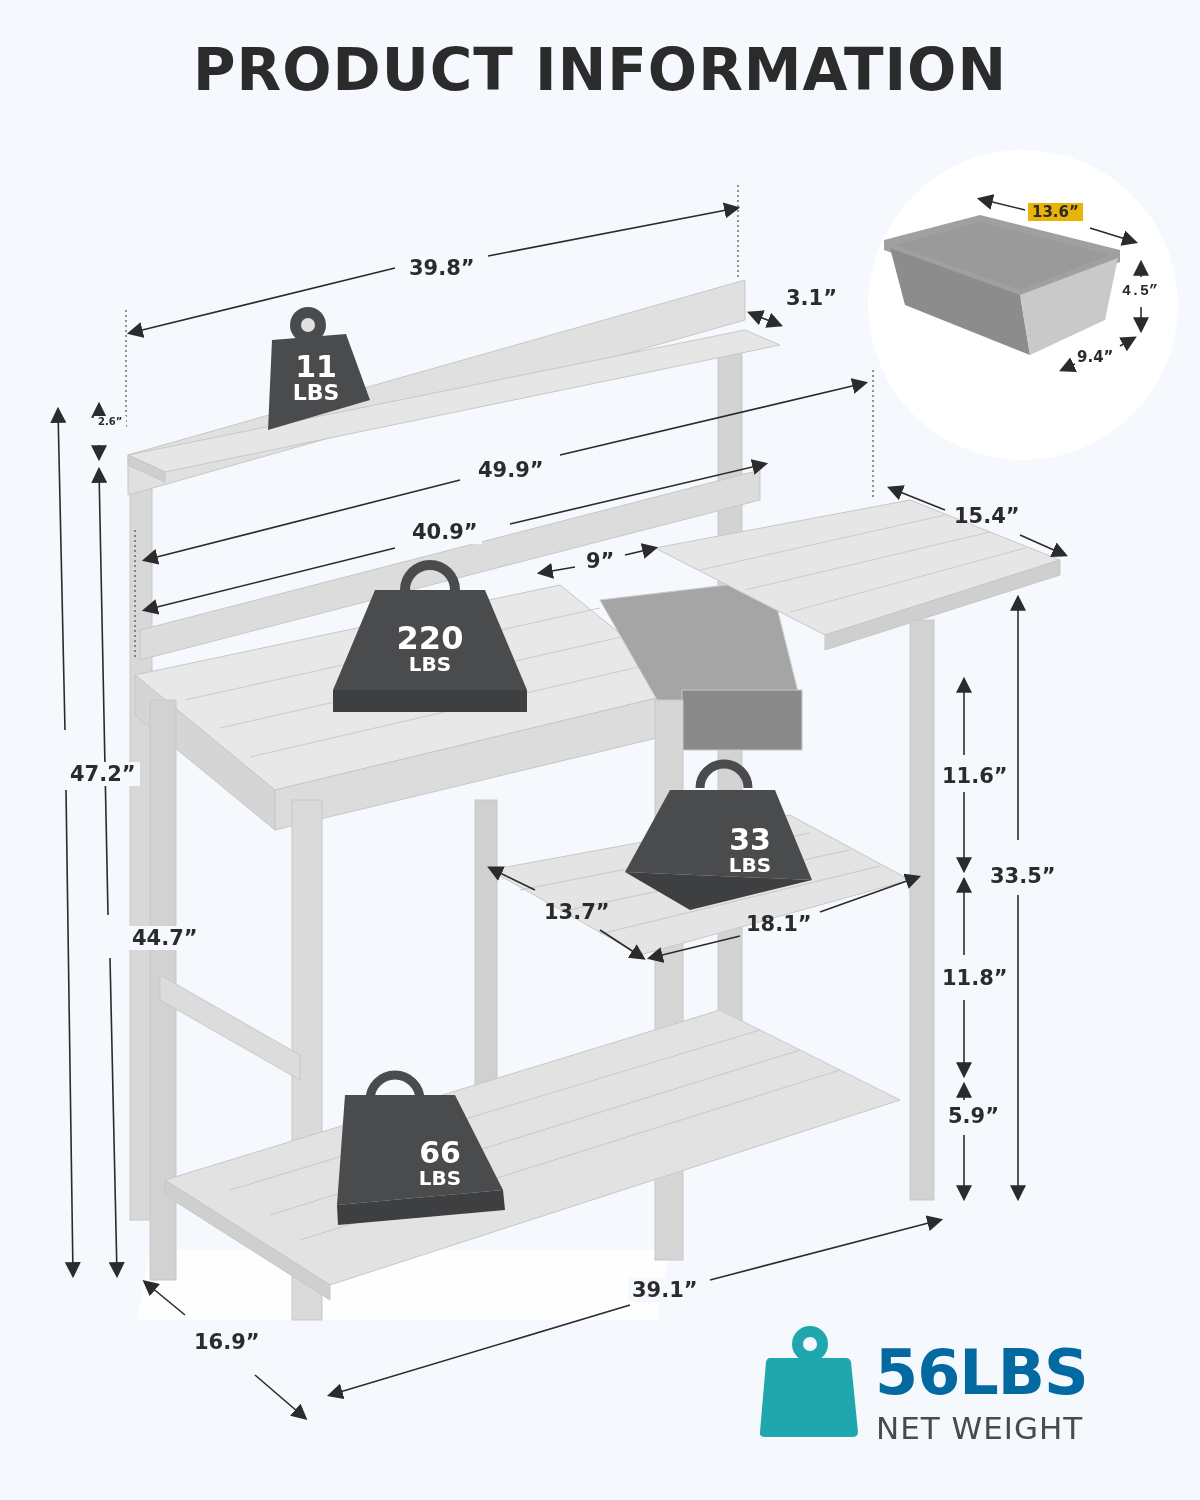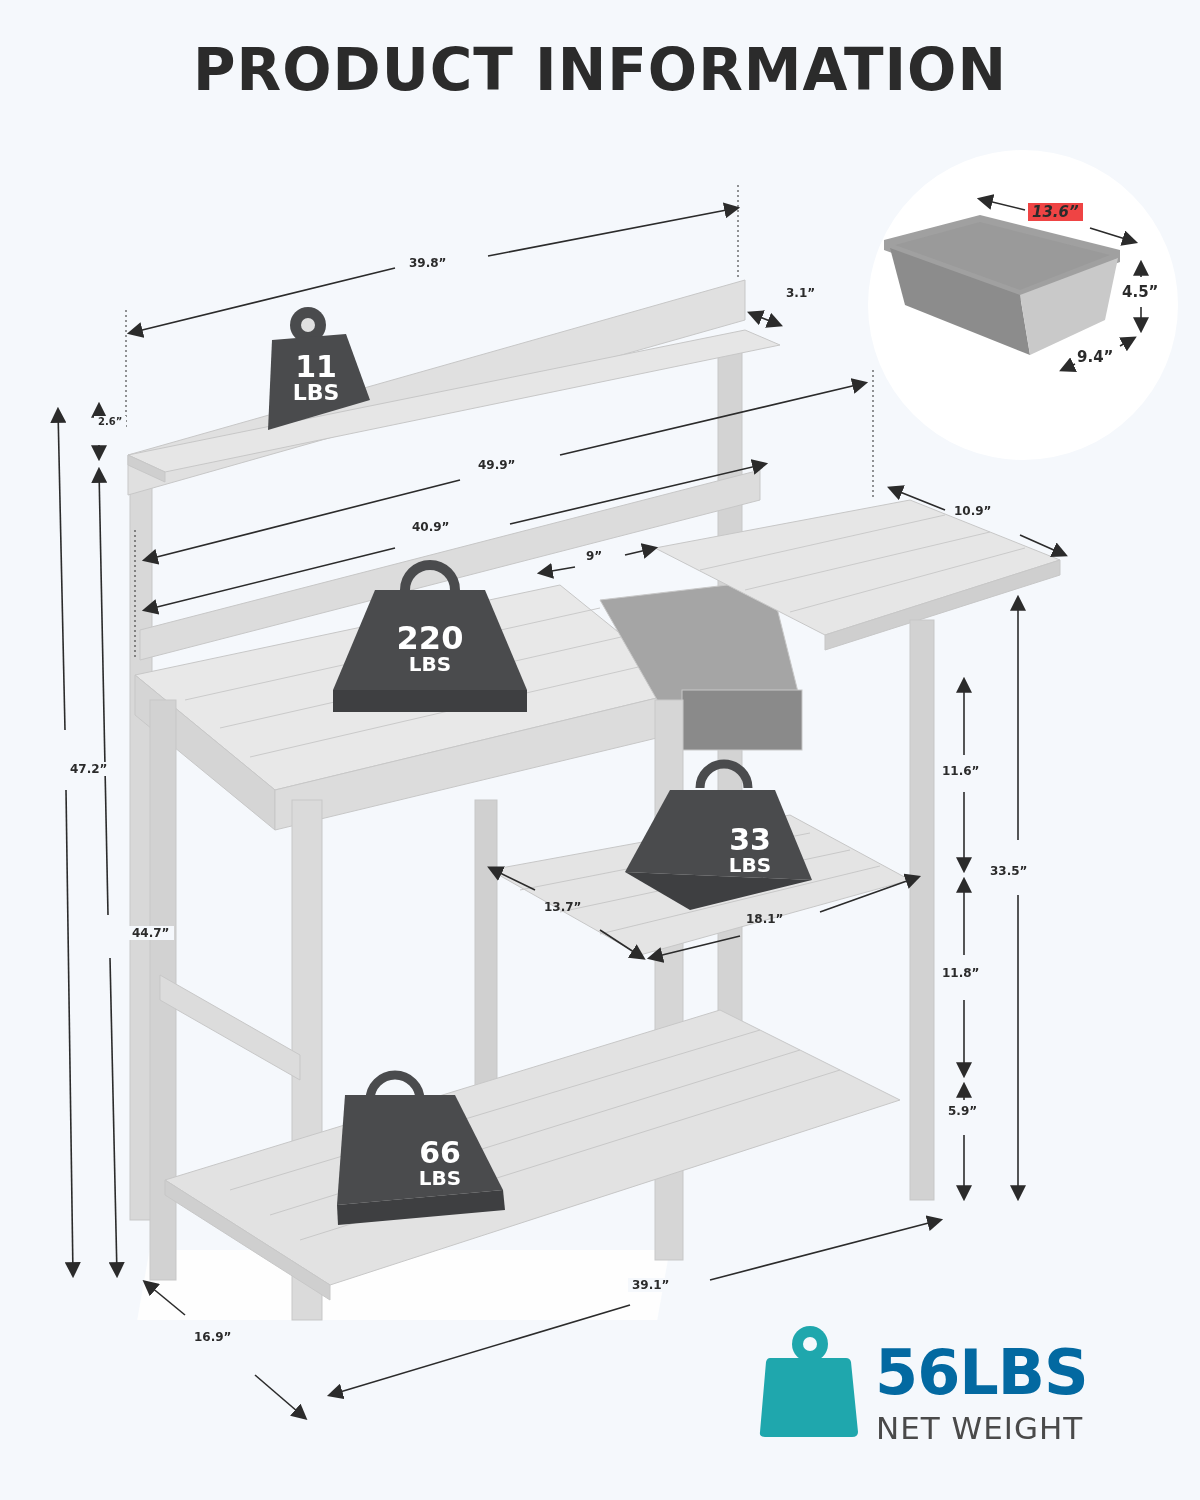--- a/index.html
+++ b/index.html
@@ -5,21 +5,21 @@
   * { box-sizing: border-box; margin: 0; padding: 0; }
   html, body { width: 1200px; height: 1500px; background: #f5f8fc; overflow: hidden; }
   body { position: relative; font-family: "DejaVu Sans", sans-serif; color: #2b2b2b; }
   .title {
     position: absolute; left: 0; top: 36px; width: 1200px; text-align: center;
     font-family: "DejaVu Sans", sans-serif; font-weight: 900; font-size: 58px;
     letter-spacing: 1px; color: #2b2b2b;
   }
   .dim {
     position: absolute; font-family: "DejaVu Sans", sans-serif; font-weight: 700;
-    font-size: 12px; color: #2b2b2b; background: #f5f8fc; padding: 0 4px; white-space: nowrap;
+    font-size: 21px; color: #2b2b2b; background: #f5f8fc; padding: 0 4px; white-space: nowrap;
   }
   .dim.nobg { background: transparent; }
   svg.art { position: absolute; left: 0; top: 0; }
   .weight-label {
     position: absolute; color: #fff; font-family: "DejaVu Sans", sans-serif;
     font-weight: 700; text-align: center; line-height: 1;
   }
   .inset-circle {
     position: absolute; left: 868px; top: 150px; width: 310px; height: 310px;
     border-radius: 50%; background: #ffffff;
@@ -217,28 +217,28 @@
 </div>
 
 <span class="dim" style="left:405px;top:256px;">39.8”</span>
 <span class="dim nobg" style="left:758px;top:286px;margin-left:24px;">3.1”</span>
 <span class="dim" style="left:78px;top:416px;font-size:10px;margin-left:16px;">2.6”</span>
 <span class="dim" style="left:30px;top:762px;margin-left:36px;">47.2”</span>
 <span class="dim" style="left:84px;top:926px;margin-left:44px;">44.7”</span>
 <span class="dim" style="left:474px;top:458px;">49.9”</span>
 <span class="dim" style="left:408px;top:520px;">40.9”</span>
 <span class="dim nobg" style="left:582px;top:549px;">9”</span>
-<span class="dim nobg" style="left:950px;top:504px;">10.9”</span>
+<span class="dim nobg" style="left:950px;top:504px;">15.4”</span>
 <span class="dim" style="left:938px;top:764px;">11.6”</span>
 <span class="dim" style="left:986px;top:864px;">33.5”</span>
 <span class="dim" style="left:938px;top:966px;">11.8”</span>
 <span class="dim" style="left:944px;top:1104px;">5.9”</span>
 <span class="dim nobg" style="left:540px;top:900px;">13.7”</span>
 <span class="dim nobg" style="left:742px;top:912px;">18.1”</span>
 <span class="dim" style="left:628px;top:1278px;">39.1”</span>
 <span class="dim nobg" style="left:190px;top:1330px;">16.9”</span>
 
-<span class="dim nobg" style="left:1028px;top:203px;font-size:15px;background:#ef4444;font-style:italic;">13.6”</span>
-<span class="dim nobg" style="left:1118px;top:283px;font-size:15px;">4.5”</span>
+<span class="dim nobg" style="left:1028px;top:203px;font-size:15px;background:#eab308;">13.6”</span>
+<span class="dim nobg" style="left:1118px;top:283px;font-size:15px;font-family:Liberation Mono, monospace;">4.5”</span>
 <span class="dim nobg" style="left:1073px;top:348px;font-size:15px;">9.4”</span>
 
 <div class="net-value">56LBS</div>
 <div class="net-label">NET WEIGHT</div>
 
 </body></html>

